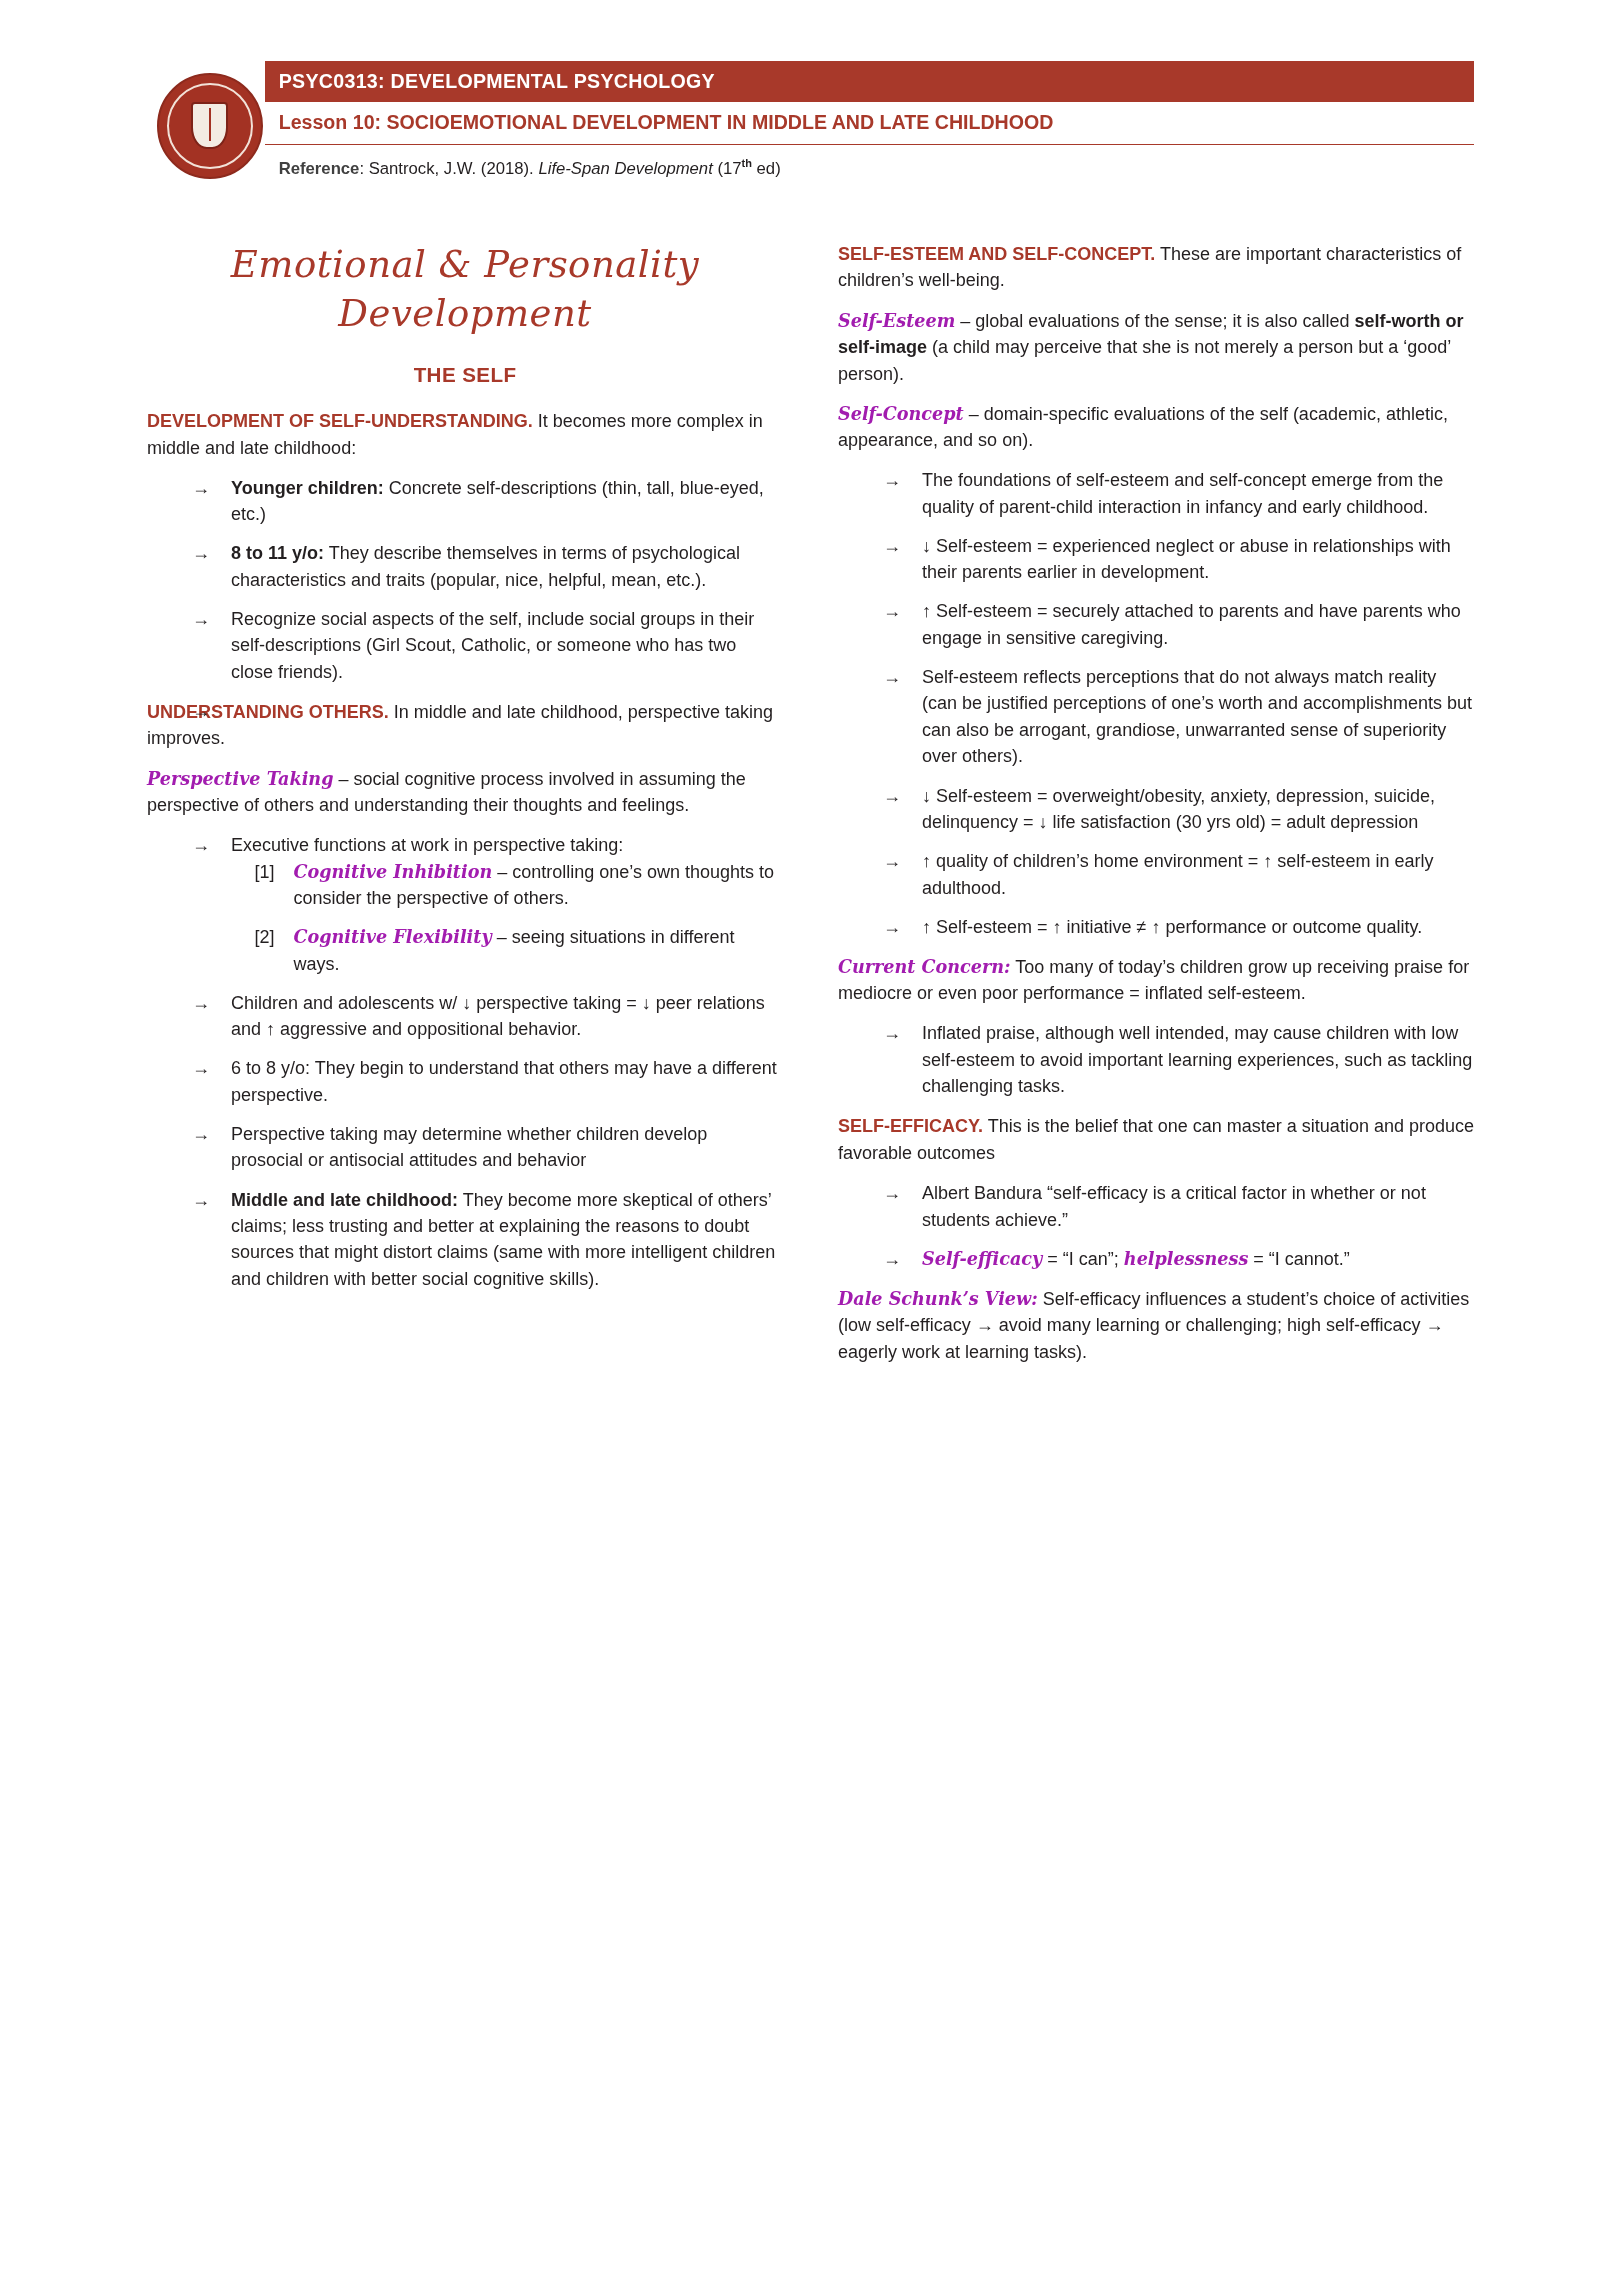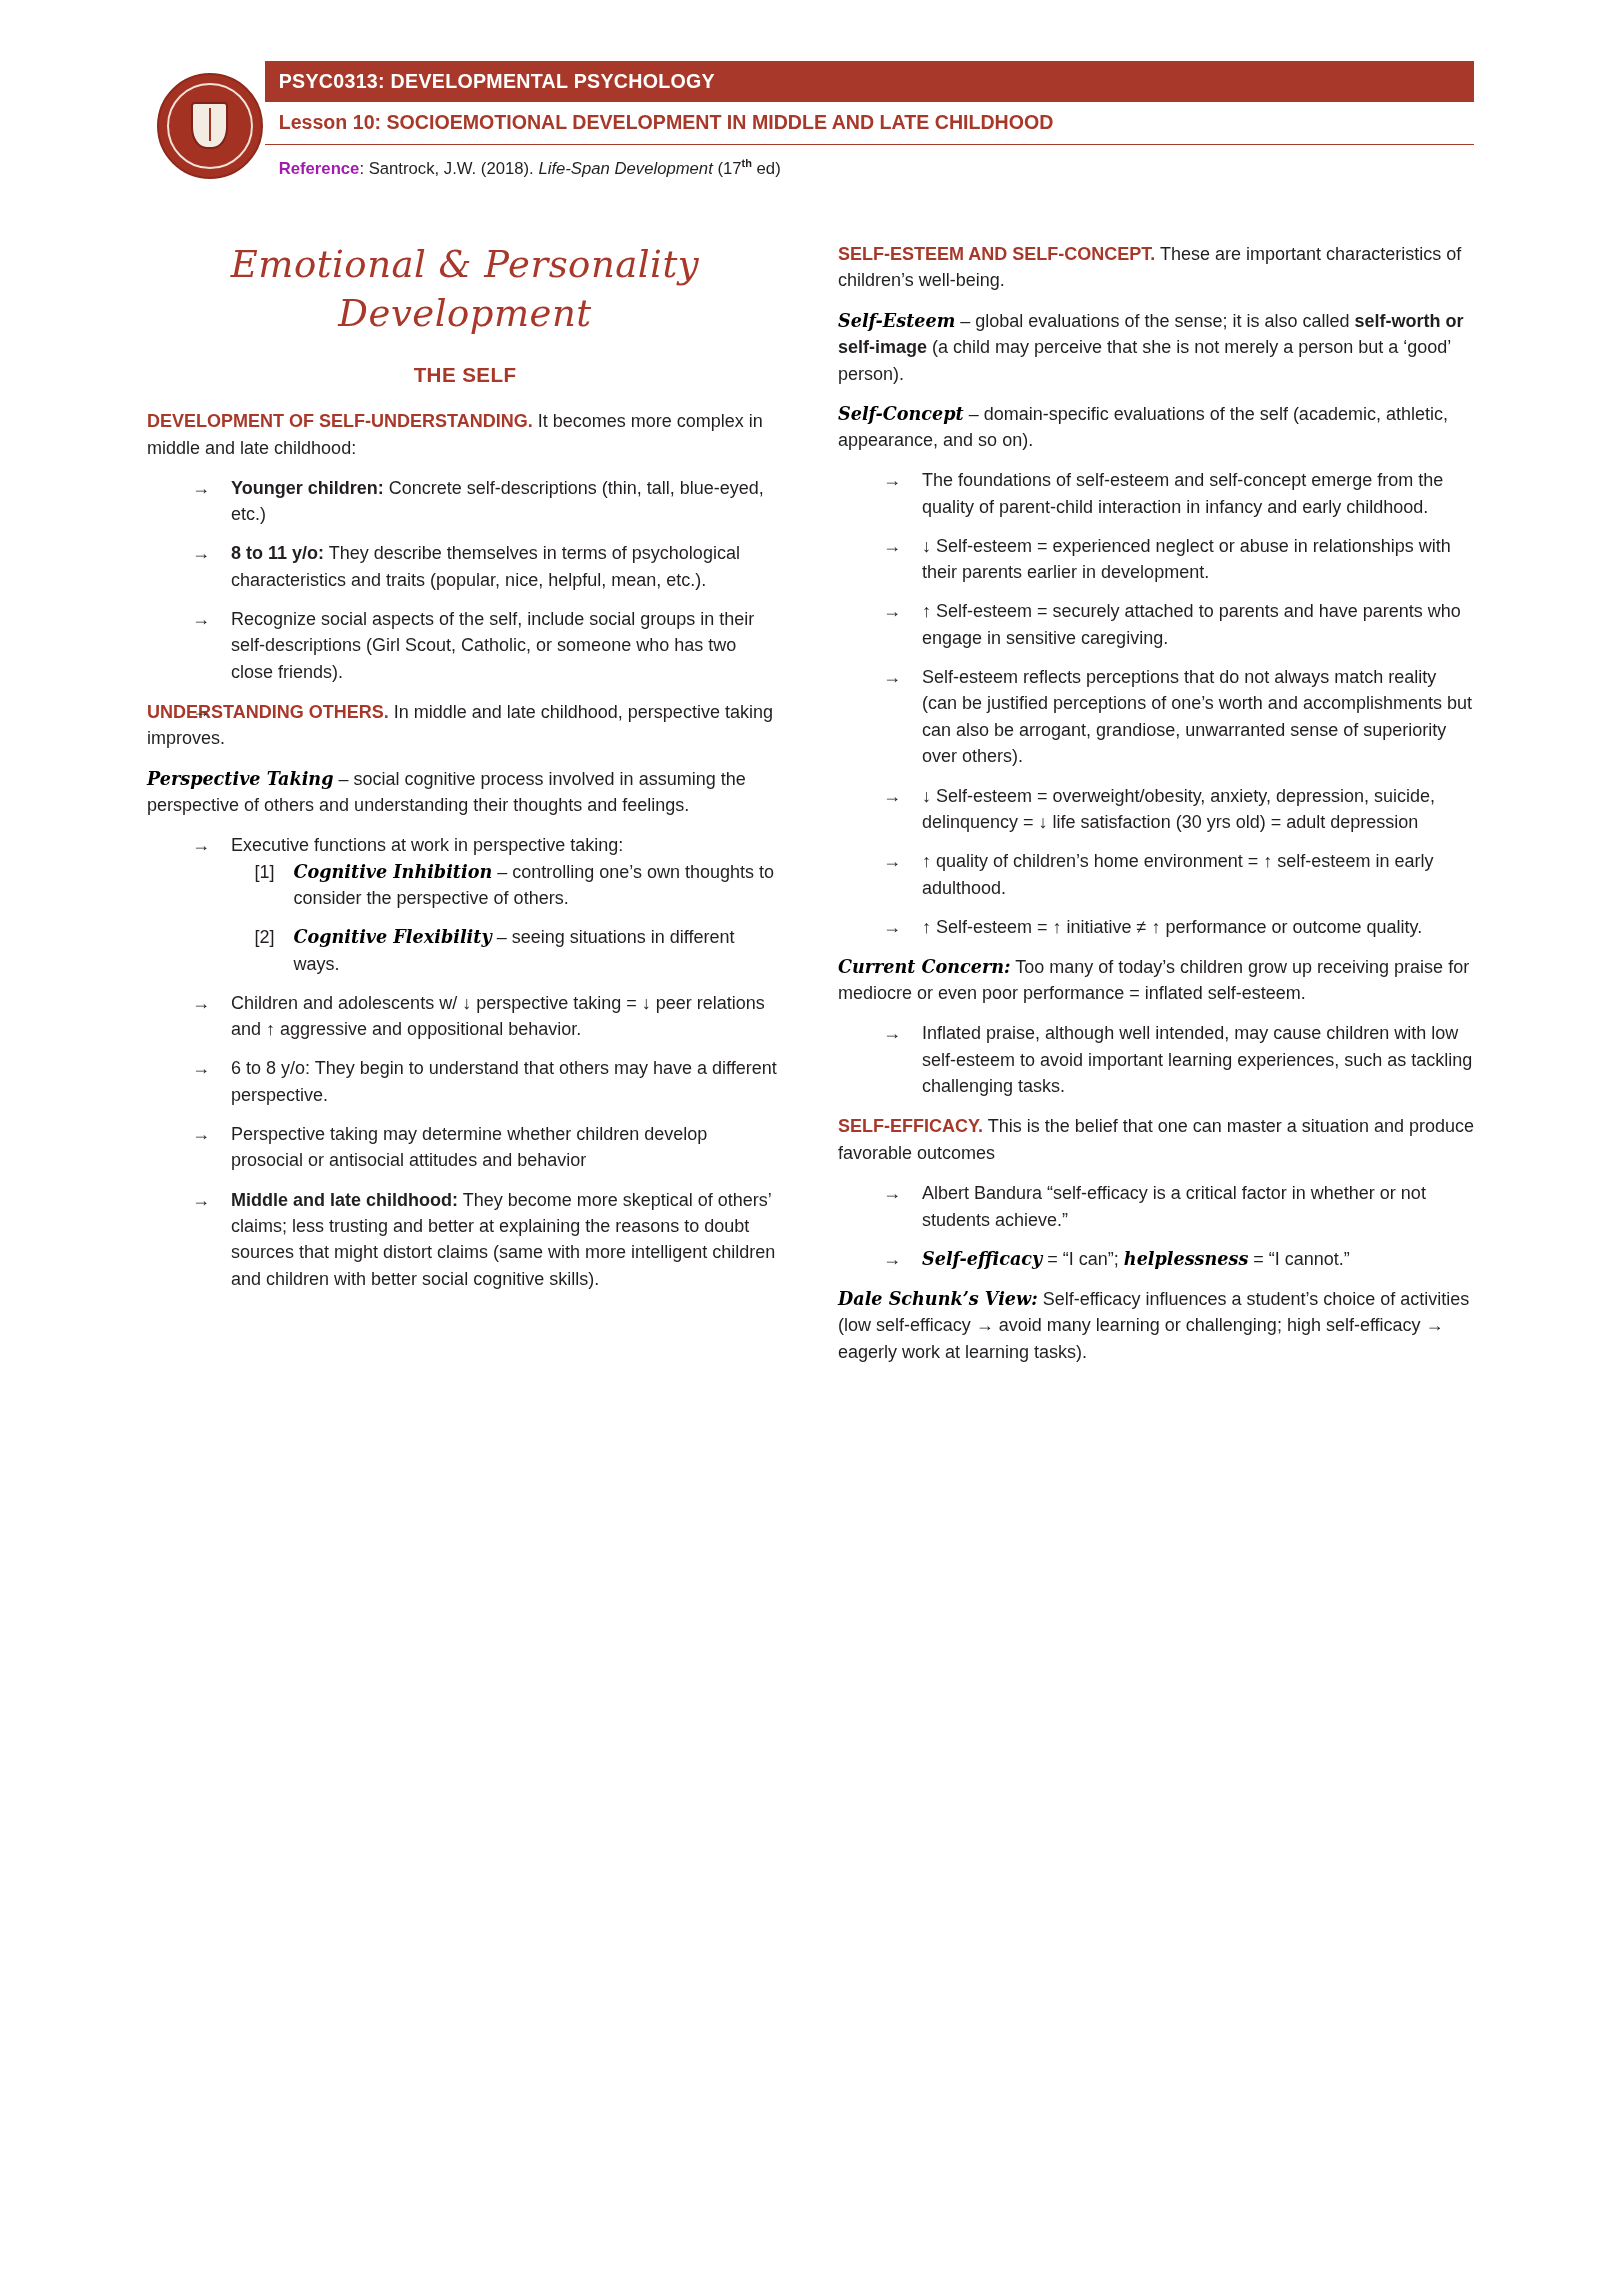--- a/index.html
+++ b/index.html
@@ -88,21 +88,21 @@
     font-weight: bold;
     font-size: 19.6px;
     padding: 9.8px 0 9.8px 13.7px;
     border-bottom: 1.6px solid #a8392a;
   }
   .reference {
     font-size: 16.7px;
     padding: 11.8px 0 0 13.7px;
     color: #231f20;
   }
-  .reference b { color: #a21caf; }
+  .reference b { color: #404040; }
   .reference i { }
   .reference sup { font-size: 11px; font-weight: bold; }
 
   
   .columns {
     display: flex;
     gap: 55px;
     margin: 33px 147px 0 147px;
   }
   .col {
@@ -134,21 +134,21 @@
 
   p.para {
     margin: 0 0 13.7px 0;
     text-align: left;
   }
   .lead {
     color: #a8392a;
     font-weight: bold;
   }
   .term {
-    color: #000000;
+    color: #a21caf;
     font-family: "DejaVu Serif", serif;
     font-style: italic;
     font-weight: bold;
     font-size: 17.6px;
   }
   b.strong { font-weight: bold; }
 
   ul.arrows {
     list-style: none;
     margin: 0 0 13.7px 0;

